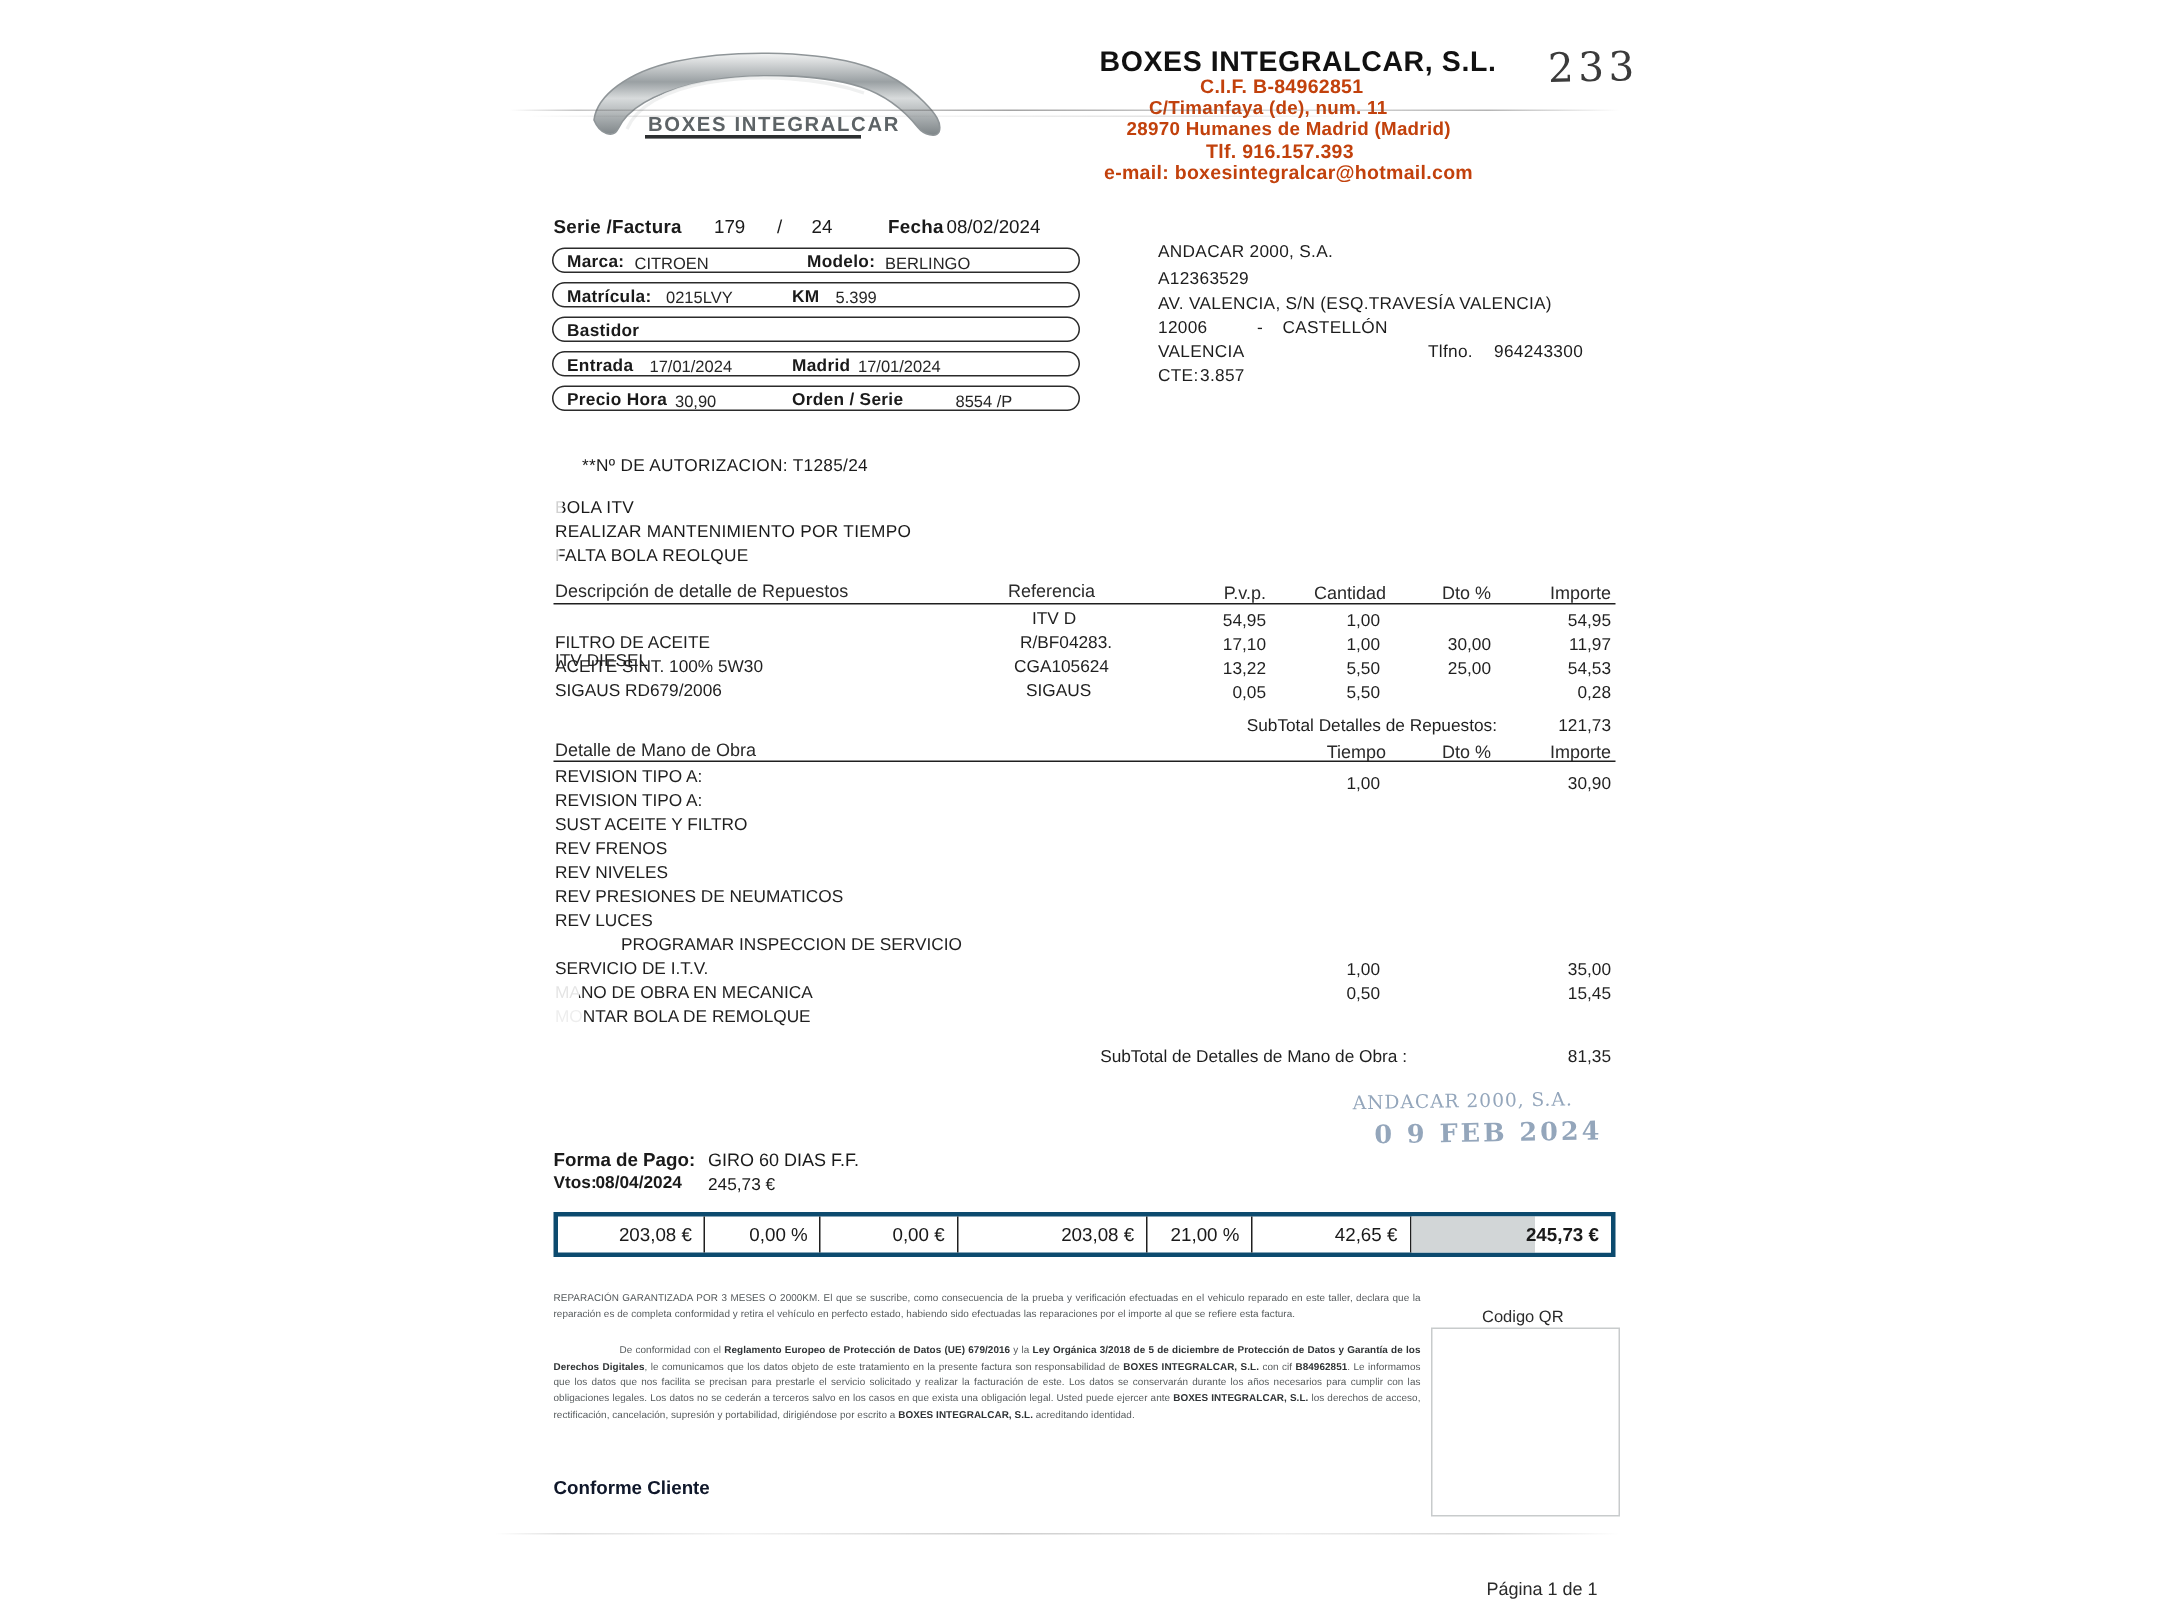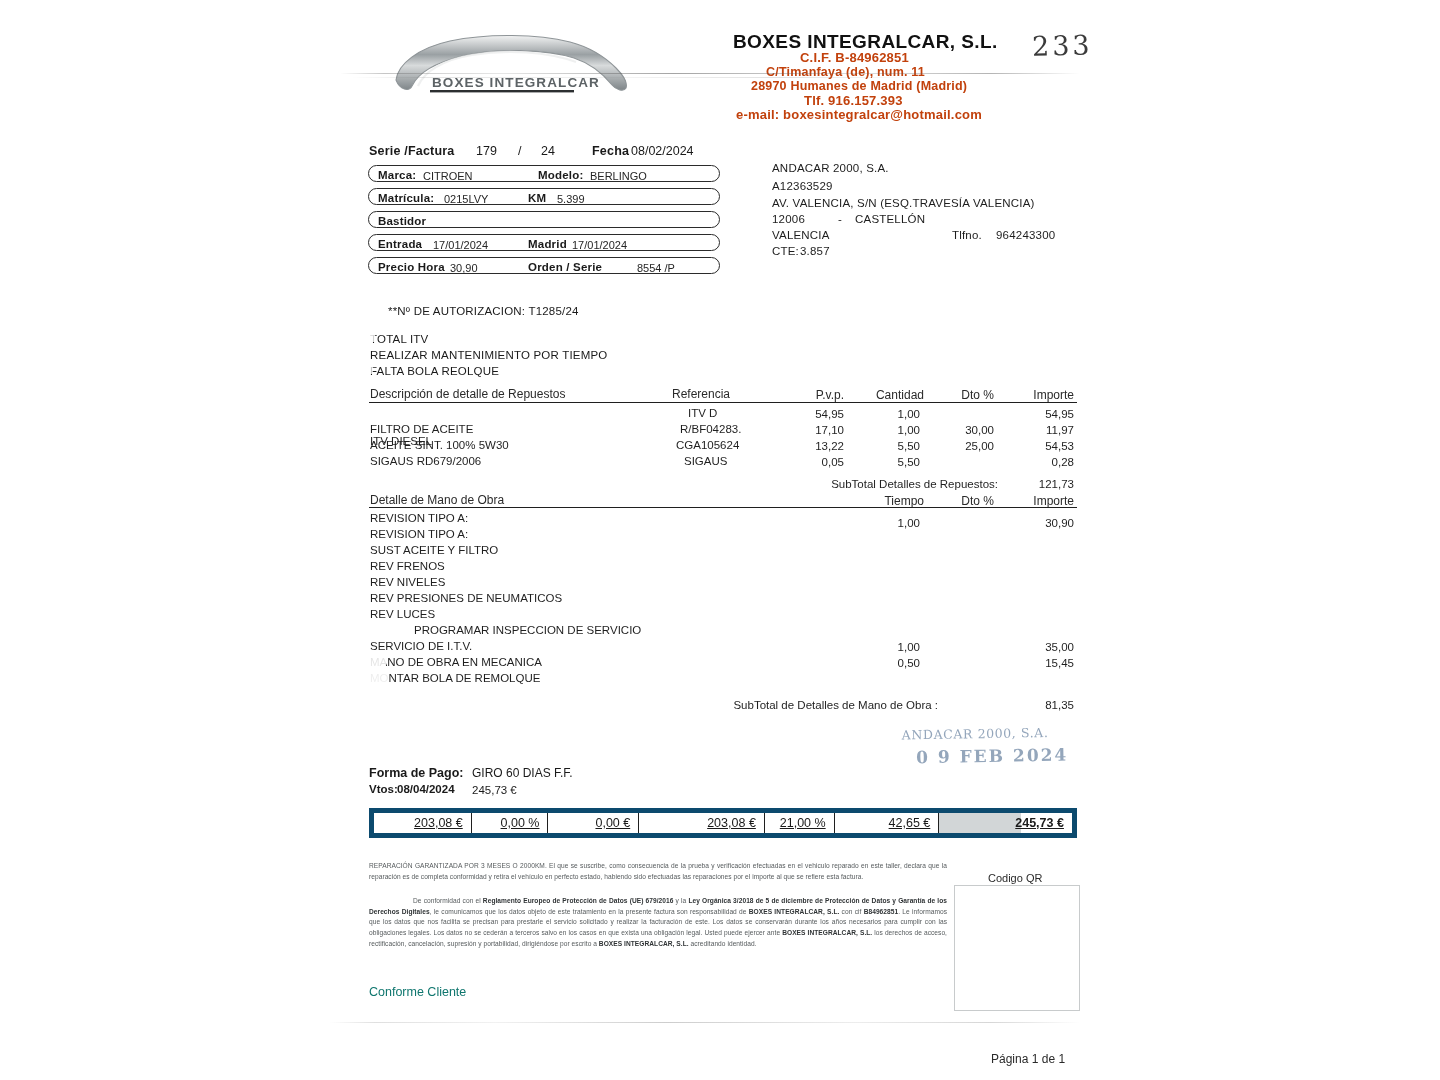--- a/index.html
+++ b/index.html
@@ -146,24 +146,23 @@
   }
   .tot-head {
     display: flex;
     font-size: 12px;
     font-weight: bold;
     letter-spacing: .2px;
   }
   .tot-head > div { text-align: center; padding-bottom: 4px; }
   .tot-row {
     display: flex;
-    border: 5px solid #0c4a6e;
+    border: 3px solid #0c4a6e;
     height: 30px;
     box-sizing: border-box;
-    text-decoration: underline;
   }
   .tot-row > div {
     border-right: 1px solid #1f1f1f;
     box-sizing: border-box;
     display: flex;
     align-items: center;
     justify-content: flex-end;
     padding-right: 8px;
     font-size: 12.5px;
   }
@@ -195,21 +194,21 @@
     position: absolute;
     font-size: 11px;
     color: #2a2a2a;
   }
   .qr-box {
     position: absolute;
     border: 1px solid #c8cbcc;
     background: #fff;
   }
 
-  .conforme { position:absolute; font-size: 12.5px; color:#0f766e; }
+  .conforme { position:absolute; font-size: 12.5px; color:#0f172a;font-weight:bold; }
   .pagina { position:absolute; font-size: 12px; color:#2a2a2a; }
 </style>
 </head>
 <body>
 
 <div class="page">
 
   <div class="logo-wrap">
     <svg viewBox="0 0 250 70">
       <defs>
@@ -280,21 +279,21 @@
   <div class="t cu" style="left:772px; top:214px;">12006</div>
   <div class="t cu" style="left:838px; top:214px;">-</div>
   <div class="t cu" style="left:855px; top:214px;">CASTELLÓN</div>
   <div class="t cu" style="left:772px; top:230px;">VALENCIA</div>
   <div class="t cu" style="left:952px; top:230px;">Tlfno.</div>
   <div class="t cu" style="left:996px; top:230px;">964243300</div>
   <div class="t cu" style="left:772px; top:246px;">CTE:</div>
   <div class="t cu" style="left:800px; top:246px;">3.857</div>
 
   <div class="t note" style="left:388px; top:306px;">**Nº DE AUTORIZACION: T1285/24</div>
-  <div class="t note" style="left:370px; top:334px;">TOTAL ITV</div>
+  <div class="t note" style="left:370px; top:334px;">BOLA ITV</div>
   <div class="t note" style="left:370px; top:350px;">REALIZAR MANTENIMIENTO POR TIEMPO</div>
   <div class="t note" style="left:370px; top:366px;">FALTA BOLA REOLQUE</div>
 
   <div class="t thead" style="left:370px; top:388px;">Descripción de detalle de Repuestos</div>
   <div class="t thead" style="left:672px; top:388px;">Referencia</div>
   <div class="rt thead" style="left:760px; top:388px; width:84px;">P.v.p.</div>
   <div class="rt thead" style="left:840px; top:388px; width:84px;">Cantidad</div>
   <div class="rt thead" style="left:920px; top:388px; width:74px;">Dto %</div>
   <div class="rt thead" style="left:1000px; top:388px; width:74px;">Importe</div>
   <div class="hrule" style="left:369px; top:402px; width:708px;"></div>

